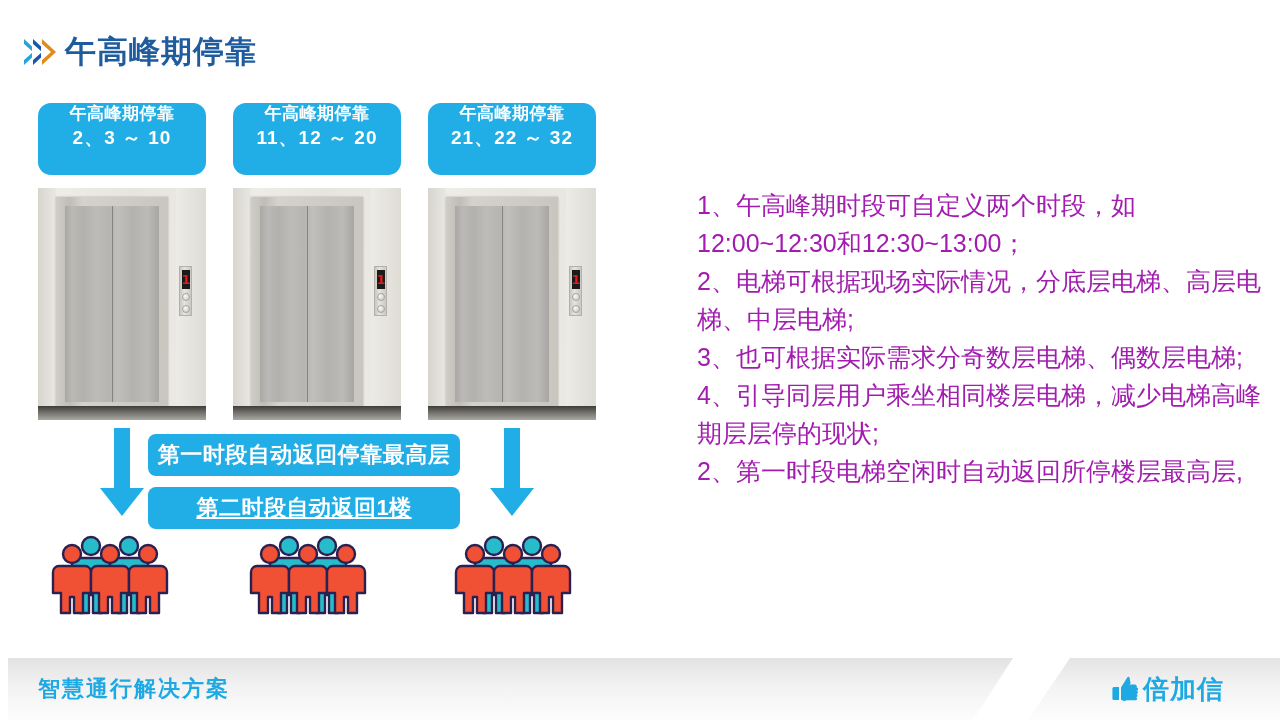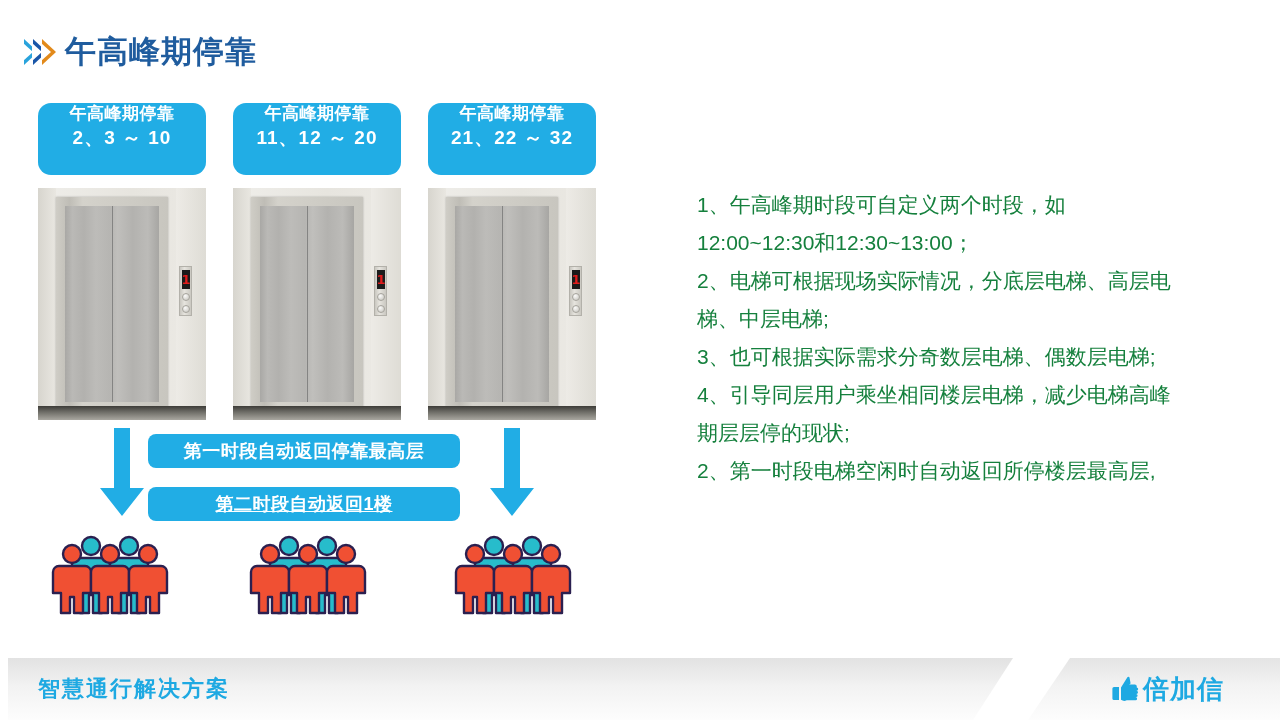--- a/index.html
+++ b/index.html
@@ -162,25 +162,25 @@
     position: absolute;
     width: 48px;
     height: 90px;
   }
   #arrow-left  { left: 98px;  top: 428px; }
   #arrow-right { left: 488px; top: 428px; }
 
   
   .stage-banner {
     position: absolute;
-    height: 34px;
+    height: 42px;
     background: #21ADE5;
     border-radius: 8px;
     color: #ffffff;
-    font-size: 18px;
+    font-size: 22px;
     font-weight: bold;
     display: flex;
     align-items: center;
     justify-content: center;
     letter-spacing: 0.5px;
     white-space: nowrap;
   }
   #stage-banner-0 { left: 148px; top: 434px; width: 312px; }
   #stage-banner-1 { left: 148px; top: 487px; width: 312px; text-decoration: underline; }
 
@@ -196,22 +196,22 @@
   #people-group-2 { left: 450px; }
 
   
   #notes-panel {
     position: absolute;
     left: 697px;
     top: 186px;
     width: 500px;
   }
   .note-line {
-    font-size: 21px;
-    color: #15803d;
+    font-size: 25px;
+    color: #a21caf;
     line-height: 38px;
     white-space: nowrap;
   }
 
   
   #footer {
     position: absolute;
     left: 8px;
     bottom: 0;
     width: 1280px;

